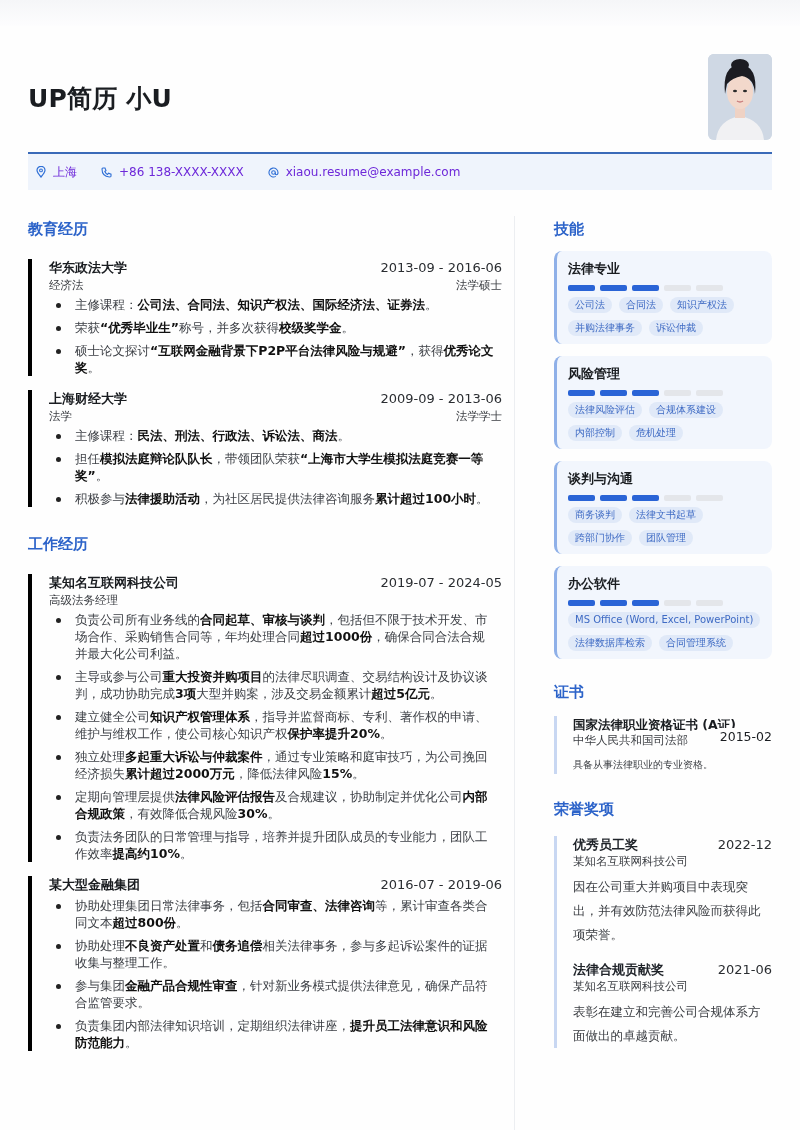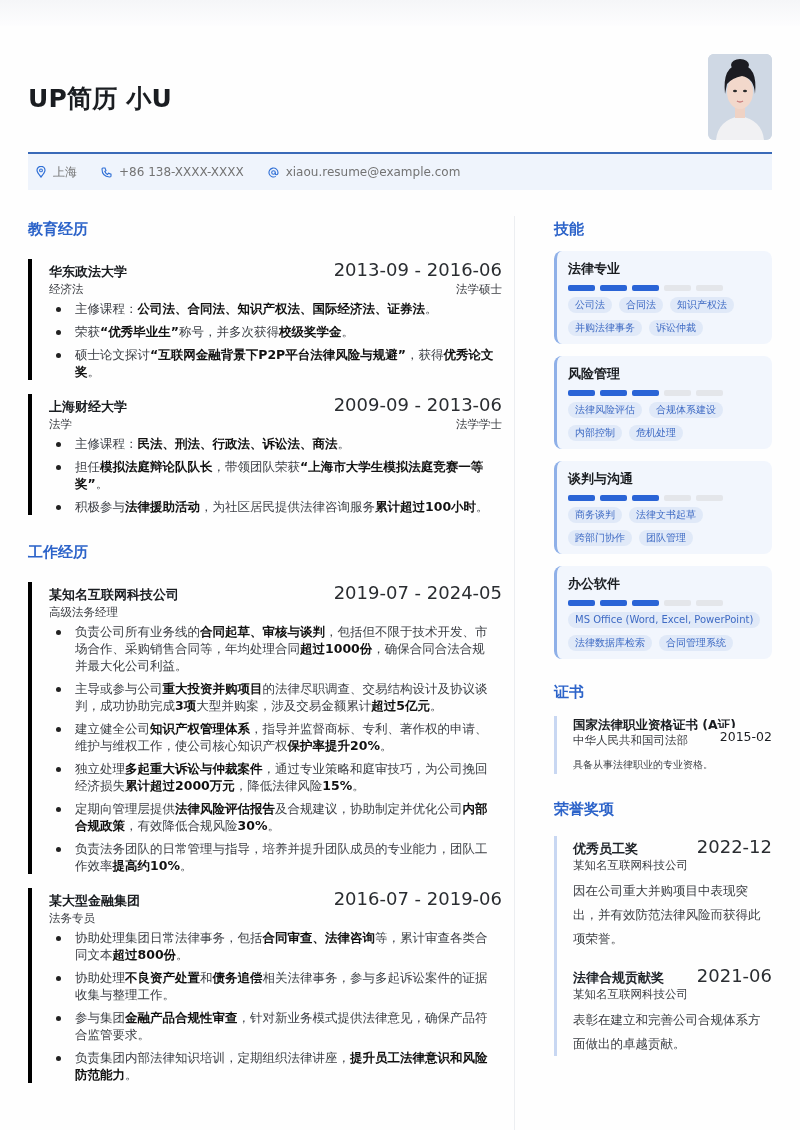--- a/index.html
+++ b/index.html
@@ -3,31 +3,31 @@
   <meta charset="utf-8">
   <style>
     * { box-sizing: border-box; margin: 0; padding: 0; }
     html, body { width: 800px; height: 1130px; background: #ffffff; overflow: hidden; }
     body { font-family: "DejaVu Sans", "Liberation Sans", sans-serif; color: #1f2329; position: relative; }
     .topfade { position: absolute; left: 0; top: 0; width: 800px; height: 26px; background: linear-gradient(#f5f6f8, #fdfdfe); }
     .page { position: absolute; left: 0; top: 26px; width: 800px; height: 1104px; background: #fefefe; }
     .header { position: absolute; left: 28px; top: 28px; width: 744px; height: 86px; }
     .name { position: absolute; left: 0; top: 28px; font-size: 25px; font-weight: 600; color: #1a1d21; letter-spacing: 0.2px; }
     .photo { position: absolute; right: 0; top: 0; width: 64px; height: 86px; border-radius: 6px; overflow: hidden; background: linear-gradient(#c9d3e0, #dfe6ee); }
-    .contact { position: absolute; left: 28px; top: 126px; width: 744px; height: 38px; background: #eff4fc; border-top: 2px solid #3a6ab8; display: flex; align-items: center; padding-left: 8px; font-size: 12px; color: #737373; }
+    .contact { position: absolute; left: 28px; top: 126px; width: 744px; height: 38px; background: #eff4fc; border-top: 2px solid #3a6ab8; display: flex; align-items: center; padding-left: 8px; font-size: 12px; color: #6d28d9; }
     .contact .item { display: flex; align-items: center; margin-right: 24px; }
     .contact .ic { color: #2f6fd6; margin-right: 7px; display: inline-flex; }
     .divider { position: absolute; left: 514px; top: 190px; width: 1px; height: 914px; background: #eceef1; }
     .left { position: absolute; left: 28px; top: 190px; width: 474px; }
     .right { position: absolute; left: 554px; top: 190px; width: 218px; }
     .sec-title { font-size: 15px; font-weight: 600; color: #2c63c9; height: 26px; line-height: 26px; }
     .entry { border-left: 4px solid #000000; padding-left: 17px; position: relative; }
     .row { display: flex; justify-content: space-between; align-items: baseline; }
     .org { font-size: 13px; font-weight: 700; color: #1a1d21; }
-    .date { font-size: 18px; color: #2a2d31; }
+    .date { font-size: 13px; color: #2a2d31; }
     .sub { font-size: 11.5px; color: #3a3d42; }
     ul.bul { list-style: none; margin-top: 3px; }
     ul.bul li { position: relative; padding-left: 26px; font-size: 12.5px; line-height: 17px; color: #3d4046; margin-bottom: 6px; padding-right: 8px; }
     ul.bul li::before { content: ""; position: absolute; left: 7px; top: 7px; width: 5px; height: 5px; border-radius: 50%; background: #222; }
     ul.bul li b { color: #111; font-weight: 700; text-align: center; }
     .skill-card { background: #f2f6fd; border-radius: 8px; border-left: 3px solid #8fb0e8; padding: 9px 10px 8px 11px; margin-bottom: 12px; }
     .skill-name { font-size: 13px; font-weight: 600; color: #1a1d21; }
     .bars { display: flex; gap: 5px; margin-top: 7px; margin-bottom: 6px; }
     .bar { width: 27px; height: 6px; border-radius: 2px; background: #e4e6ea; }
     .bar.on { background: #2a64d6; }
@@ -150,21 +150,20 @@
           <li>定期向管理层提供<b>法律风险评估报告</b>及合规建议，协助制定并优化公司<b>内部合规政策</b>，有效降低合规风险<b>30%</b>。</li>
           <li>负责法务团队的日常管理与指导，培养并提升团队成员的专业能力，团队工作效率<b>提高约10%</b>。</li>
         </ul>
     </div>
     <div style="height:8px"></div>
     <div class="entry">
       <div class="row">
         <span class="org">某大型金融集团</span>
         <span class="date">2016-07 - 2019-06</span>
       </div>
-      <div class="sub" style="margin-top:1px">法务专员</div>
       <ul class="bul">
           <li>协助处理集团日常法律事务，包括<b>合同审查、法律咨询</b>等，累计审查各类合同文本<b>超过800份</b>。</li>
           <li>协助处理<b>不良资产处置</b>和<b>债务追偿</b>相关法律事务，参与多起诉讼案件的证据收集与整理工作。</li>
           <li>参与集团<b>金融产品合规性审查</b>，针对新业务模式提供法律意见，确保产品符合监管要求。</li>
           <li>负责集团内部法律知识培训，定期组织法律讲座，<b>提升员工法律意识和风险防范能力</b>。</li>
         </ul>
     </div>
   </div>
 
   <div class="right">

